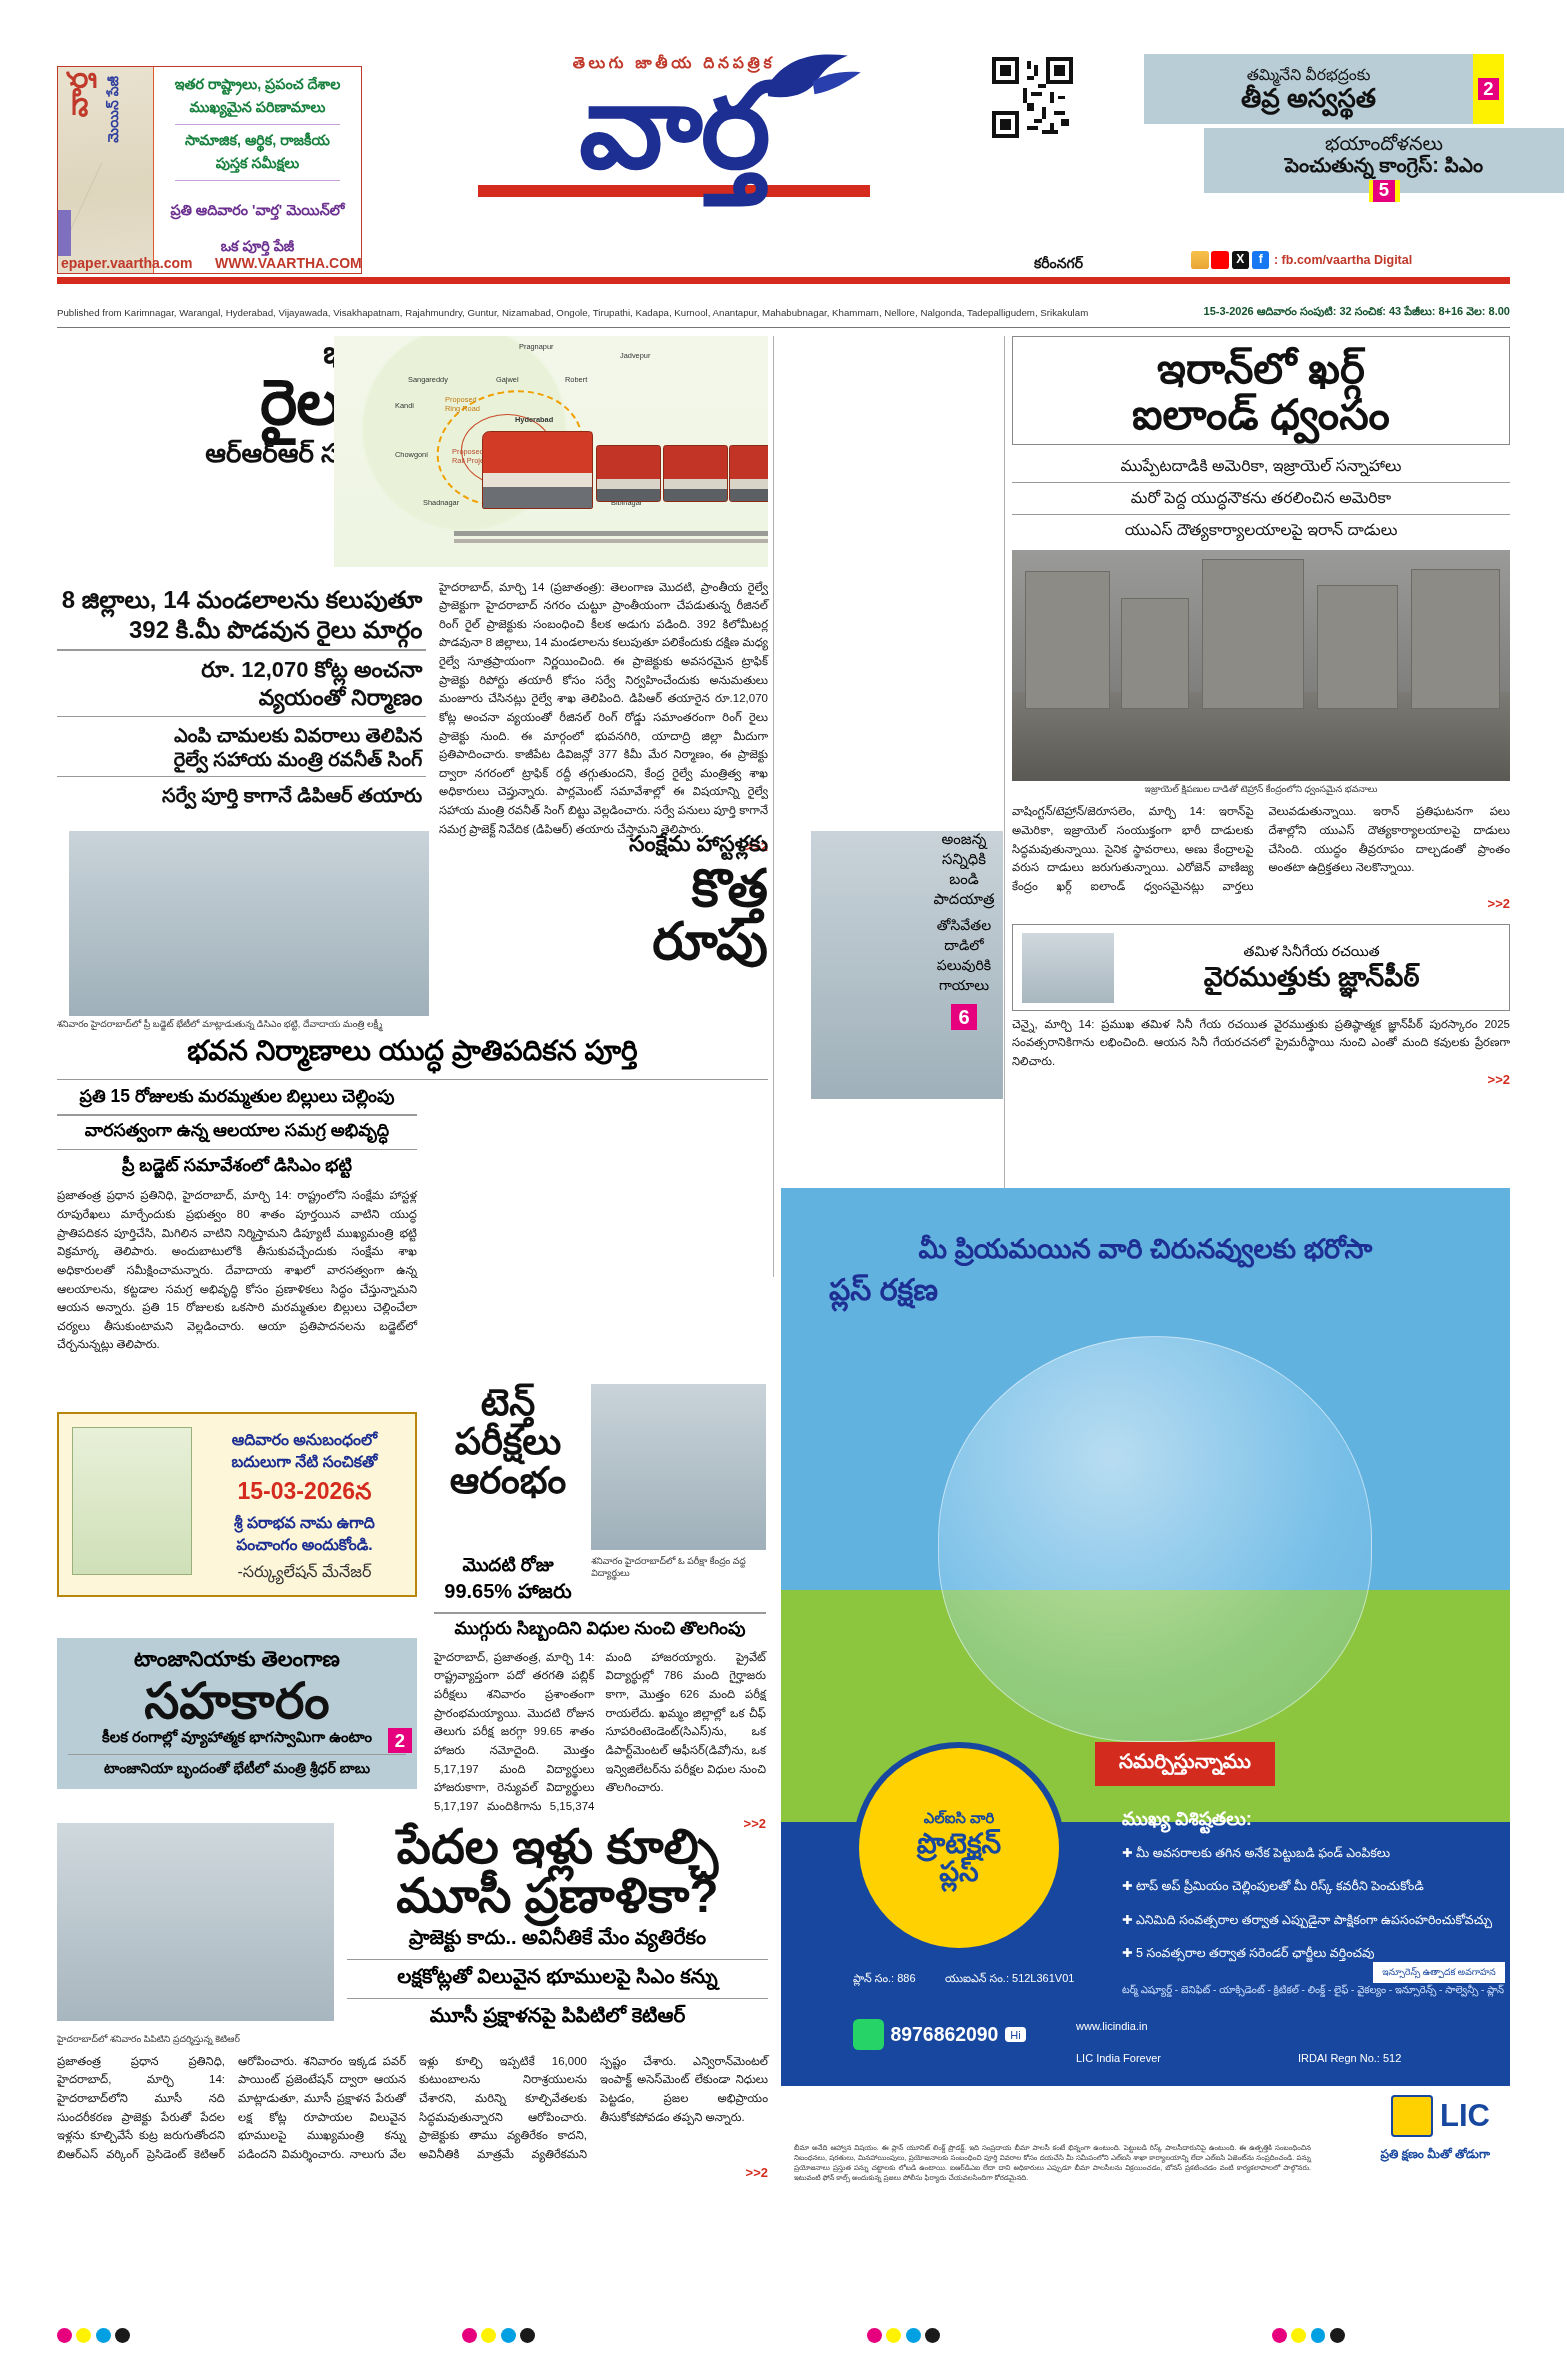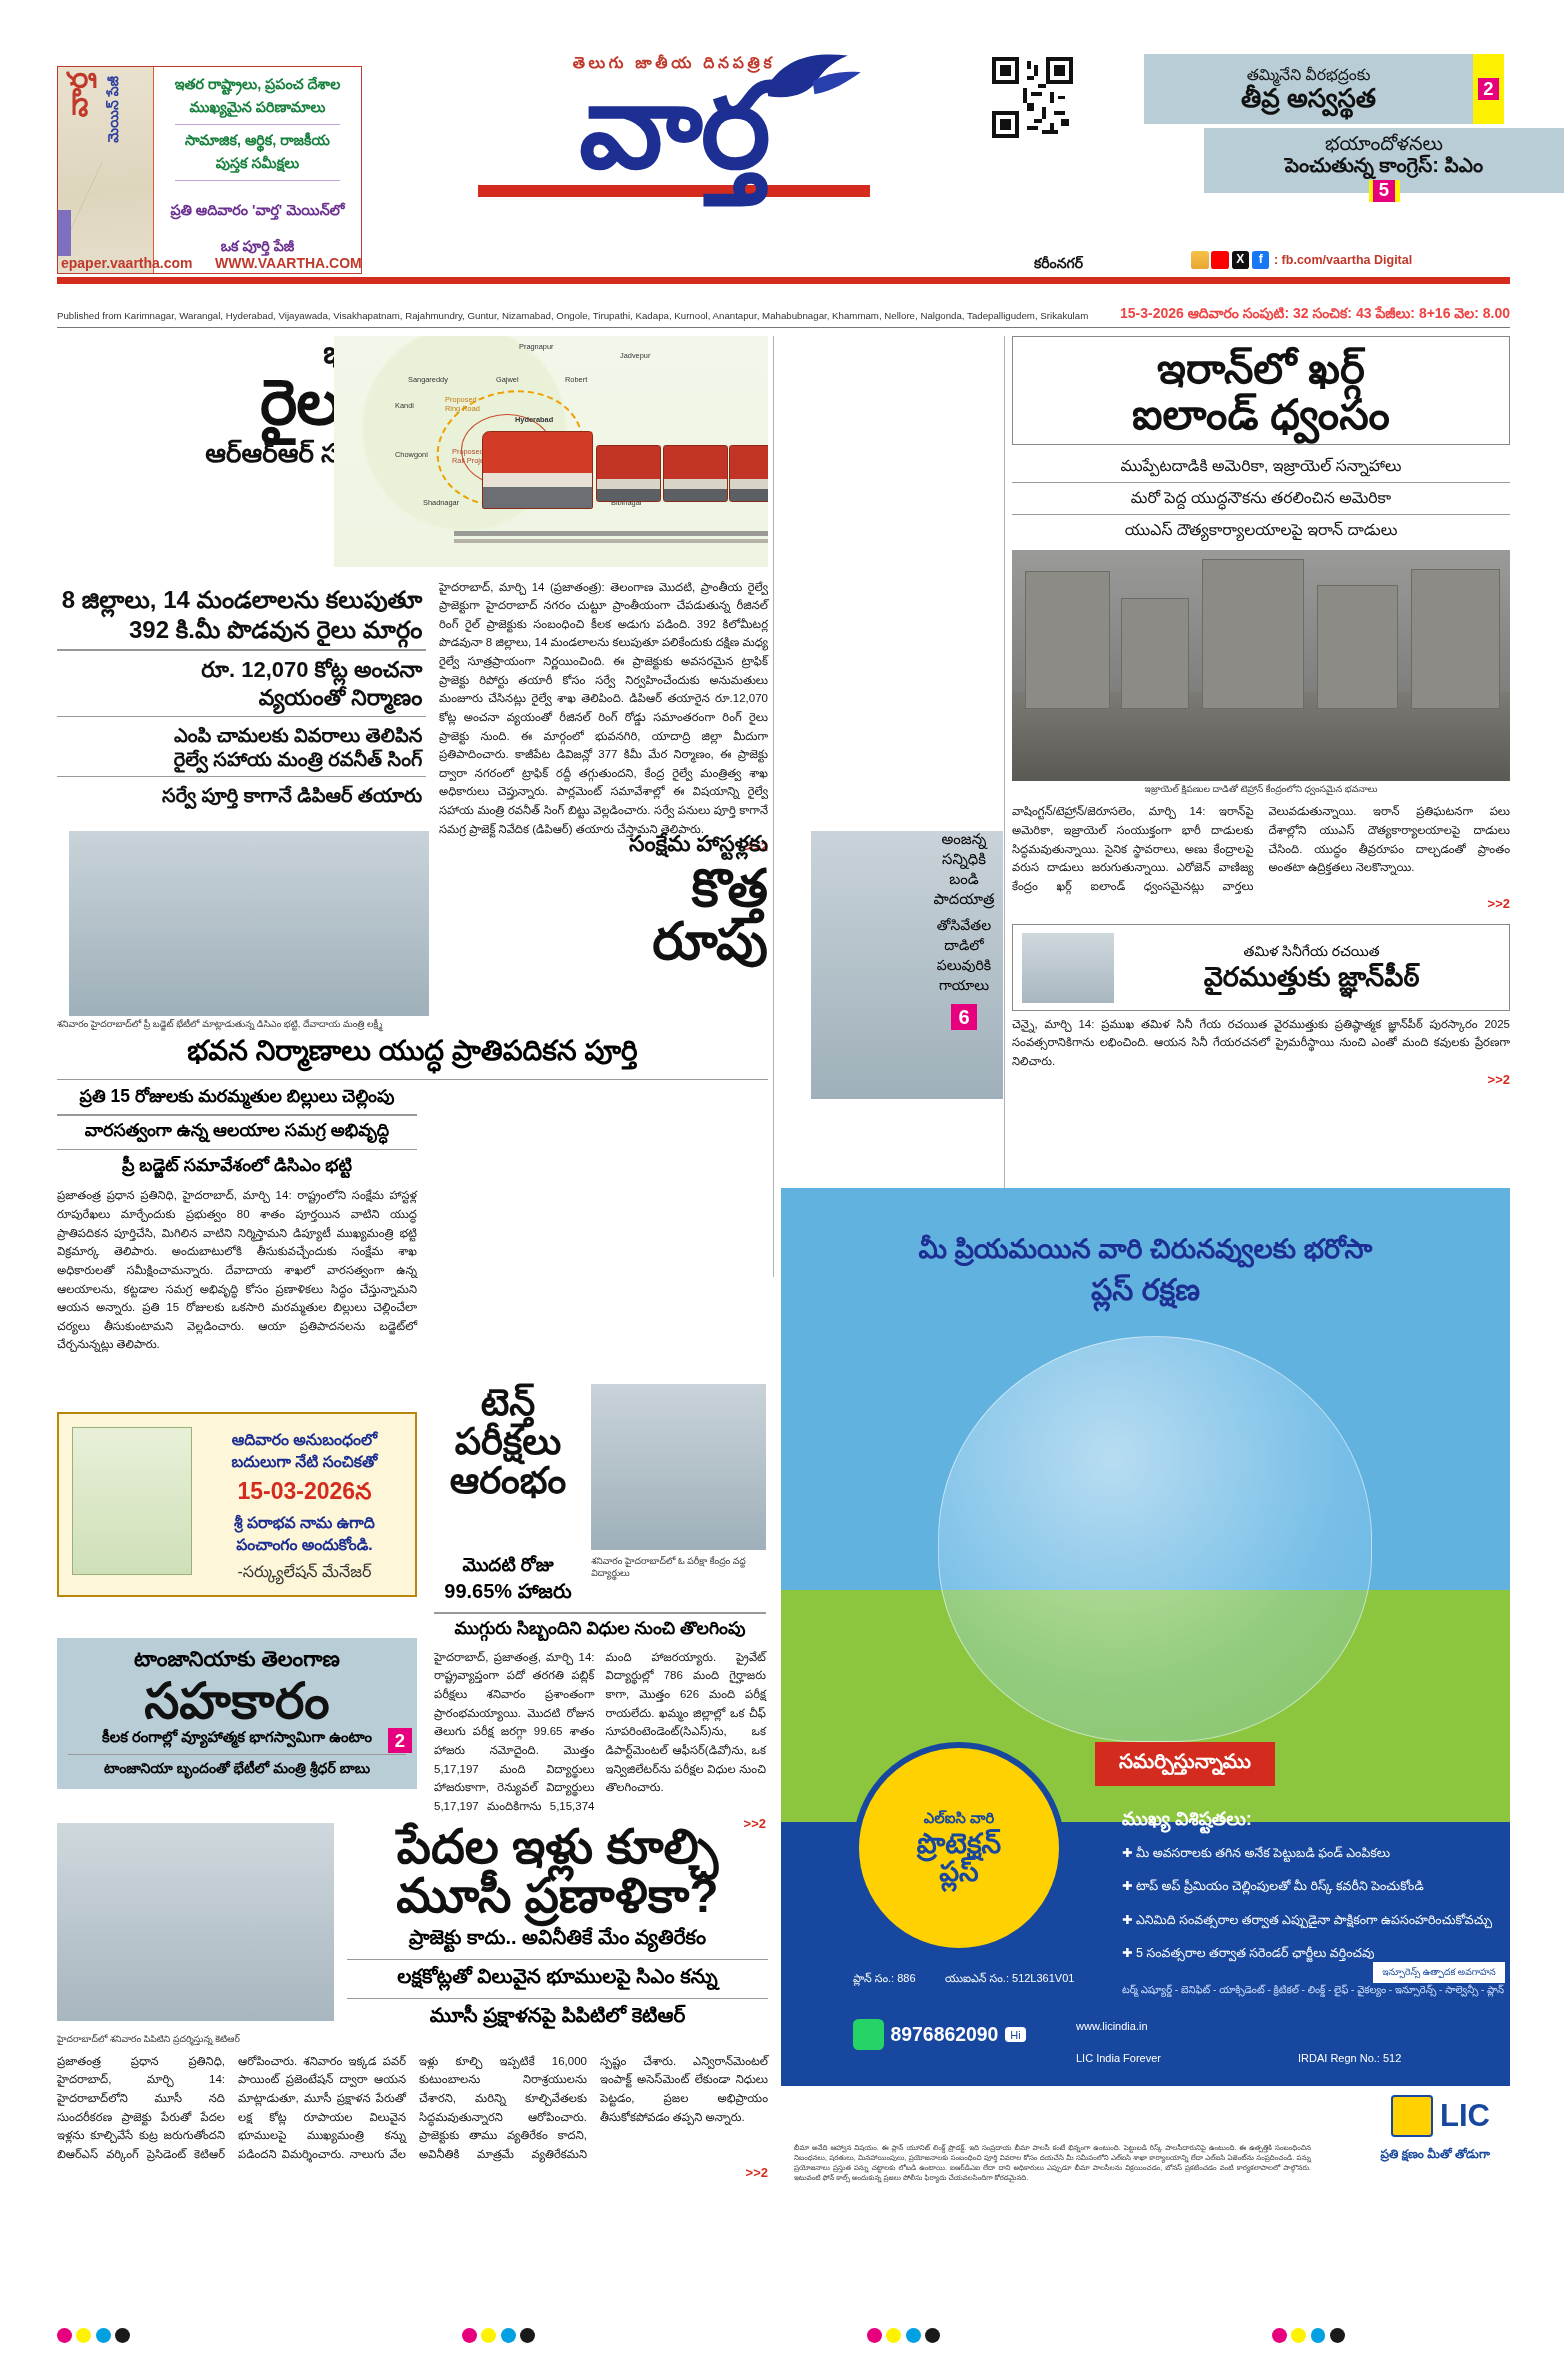--- a/index.html
+++ b/index.html
@@ -91,21 +91,21 @@
   .epaper { position:absolute; left:61px; top:255px; font-size:14px; color:#c0392b; font-weight:bold; }
   .wwwsite { position:absolute; left:215px; top:255px; font-size:14px; color:#c0392b; font-weight:bold; }
   .edition { position:absolute; left:1034px; top:255px; font-size:14px; color:#111; font-weight:600; }
   .social { position:absolute; left:1191px; top:251px; display:flex; align-items:center; gap:2.8px; }
   .sicon { width:17.5px; height:17.5px; display:inline-block; border-radius:2.8px; }
   .social .lbl { font-size:12.5px; color:#c0392b; font-weight:bold; margin-left:1.8px; }
   .red-rule { position:absolute; left:57px; top:277px; width:1453px; height:6.5px; background:#d52b1e; }
 
   .pubrow { position:absolute; left:57px; top:305px; width:1453px; display:flex; justify-content:space-between; align-items:center;}
   .pubfrom { font-size:9.7px; color:#333; }
-  .dateline { font-size:14px; color:#ef4444; font-weight:bold; }
+  .dateline { font-size:11px; color:#14532d; font-weight:bold; }
   .thin-rule { position:absolute; left:57px; top:327px; width:1453px; height:1.4px; background:#777; }
 
   
   .col-left  { position:absolute; left:57px; top:336px; width:711px; }
   .col-right { position:absolute; left:1012px; top:336px; width:498px; }
 
   .vline { position:absolute; width:0.9px; background:#b0b0b0; }
 
   
   .lead-head { text-align:right; padding-right:5.5px; }
@@ -179,22 +179,22 @@
   .box { border:0.9px solid #888; }
   .head-blue { background:#b9cdd6; }
 
   .ad-lic {
     position:absolute; left:781px; top:1188px; width:729px; height:1057px;
     background:linear-gradient(#62b2e0 0 38%, #8cc63f 38% 60%, #17479e 60% 100%);
     overflow:hidden;
   }
   .lic-title { position:absolute; top:46px; width:100%; text-align:center;
     font-size:27px; font-weight:bold; color:#1d2f93; }
-  .lic-title2 { position:absolute; top:85px; width:100%; text-align:center;
-    font-size:30px; font-weight:bold; color:#1d2f93; }
+  .lic-title2 { position:absolute; top:85px; width:100%; 
+    font-size:30px; font-weight:bold; color:#1d2f93;padding-left:48px; }
   .dome {
     position:absolute; left:157px; top:148px; width:434px; height:406px;
     border-radius:50% 50% 46% 46%;
     background:radial-gradient(circle at 40% 30%, rgba(255,255,255,.55), rgba(160,215,245,.35) 60%, rgba(120,190,235,.25));
     border:1.8px solid rgba(255,255,255,.5);
   }
   .lic-badge {
     position:absolute; left:72px; top:554px; width:212px; height:212px;
     border-radius:50%; background:#ffd100; border:6.5px solid #17479e;
     display:flex; flex-direction:column; align-items:center; justify-content:center;

